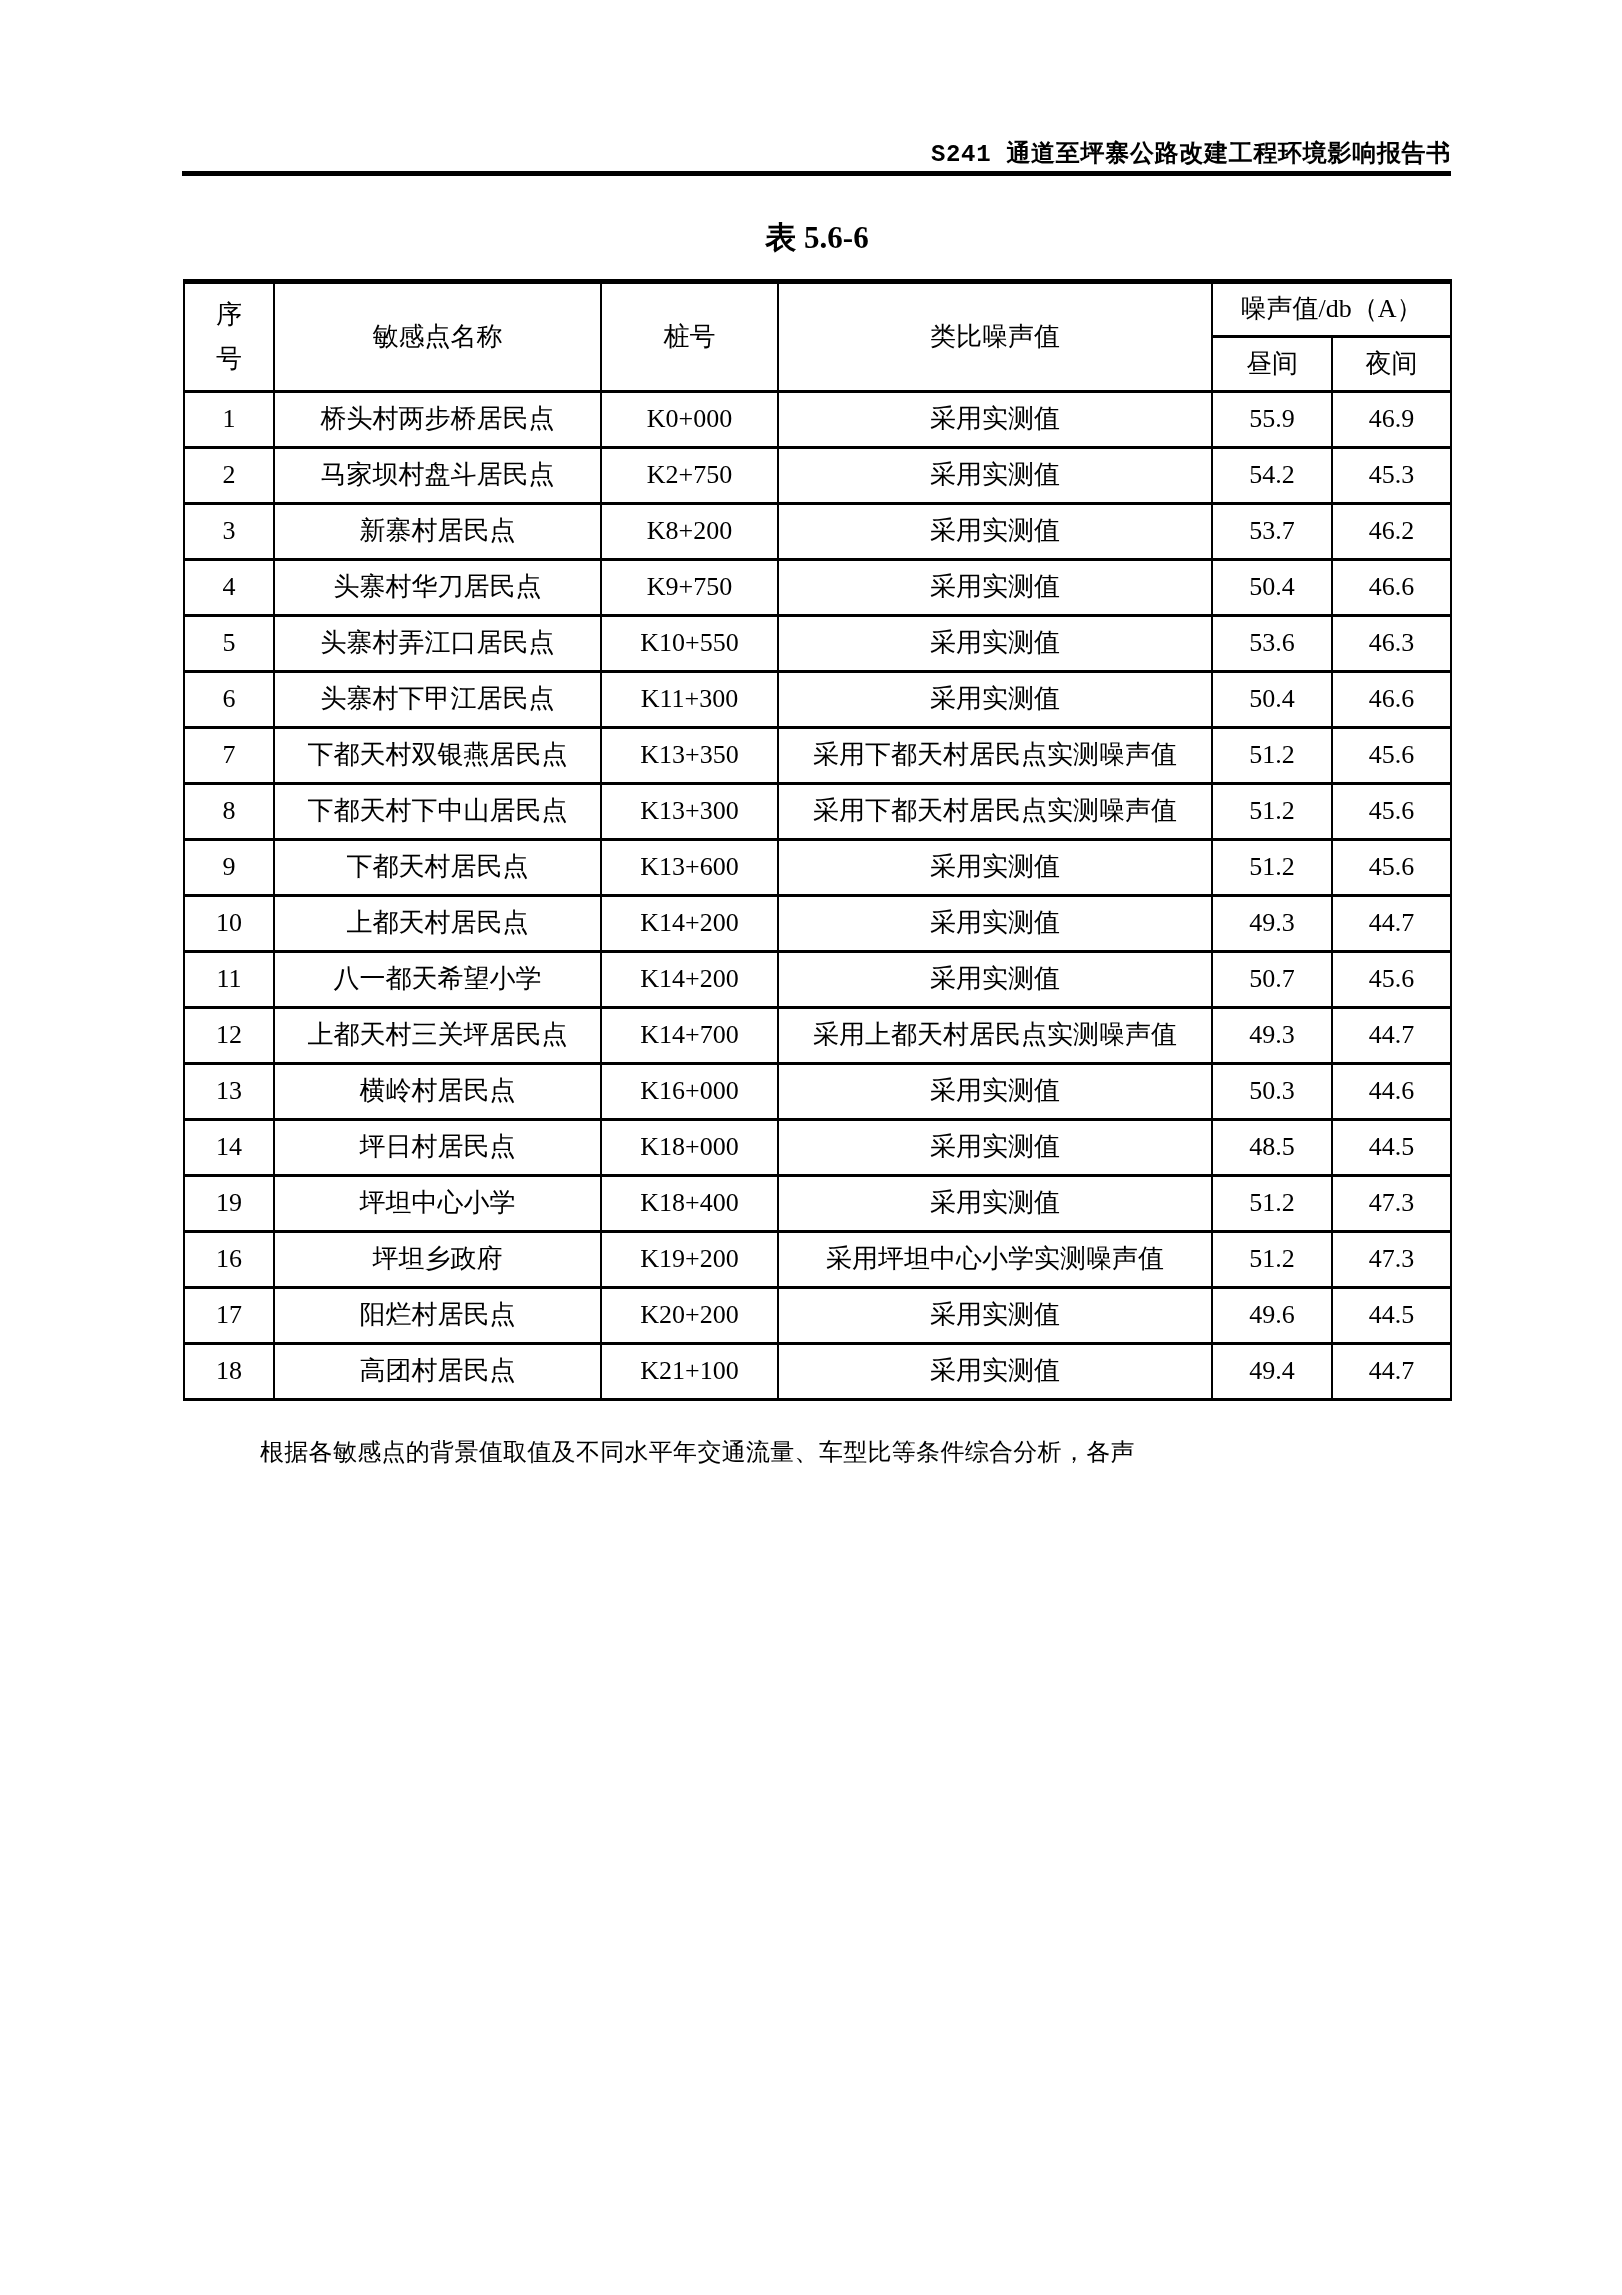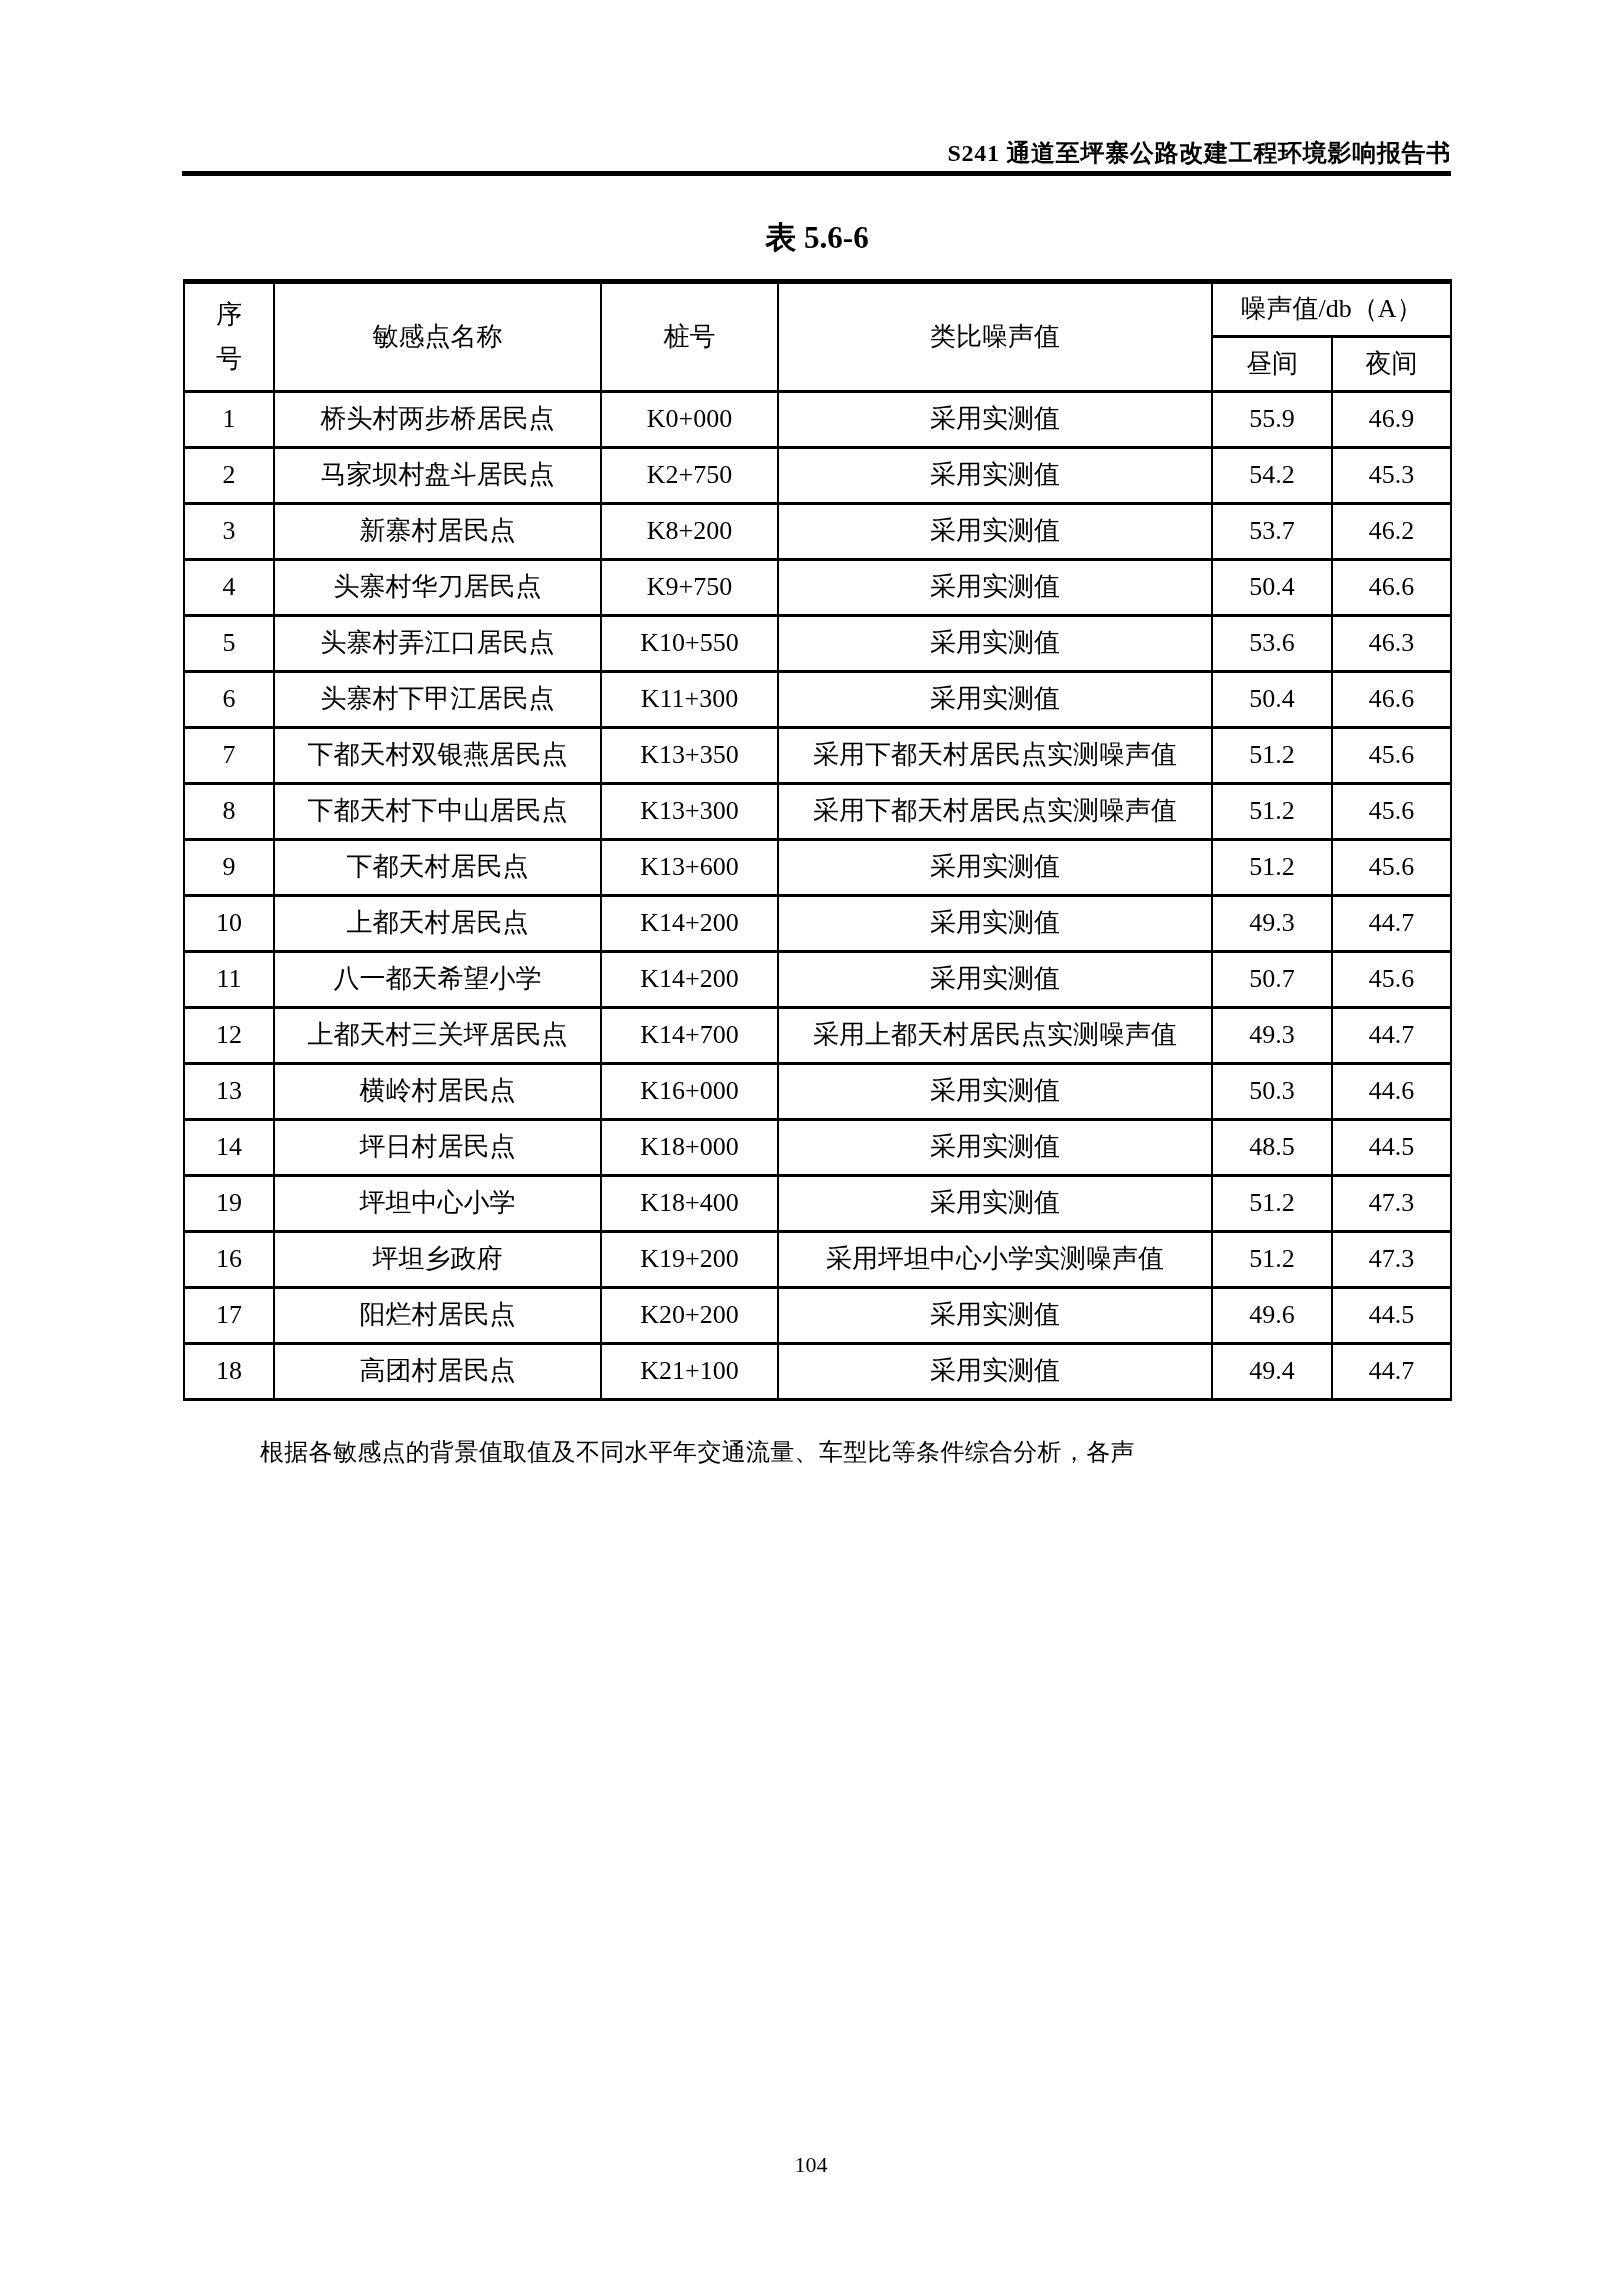--- a/index.html
+++ b/index.html
@@ -15,21 +15,21 @@
   }
   .doc-header {
     position: absolute;
     top: 137px;
     left: 183px;
     width: 1268px;
     text-align: right;
     font-size: 24px;
     font-weight: bold;
     letter-spacing: 0.7px;
-    font-family: Liberation Serif, serif;
+    font-family: Liberation Mono, monospace;
   }
   .header-rule {
     position: absolute;
     top: 171px;
     left: 182px;
     width: 1269px;
     height: 4.6px;
     background: #000000;
   }
   .table-caption {
@@ -281,16 +281,15 @@
           <td>49.4</td>
           <td>44.7</td>
         </tr>
       </tbody>
   </table>
 
   <div class="paragraph">
     <div class="para-line indent">根据各敏感点的背景值取值及不同水平年交通流量、车型比等条件综合分析，各声</div>
   </div>
 
-  <div class="page-number">104</div>
 
 </div>
 
 
 </body></html>

